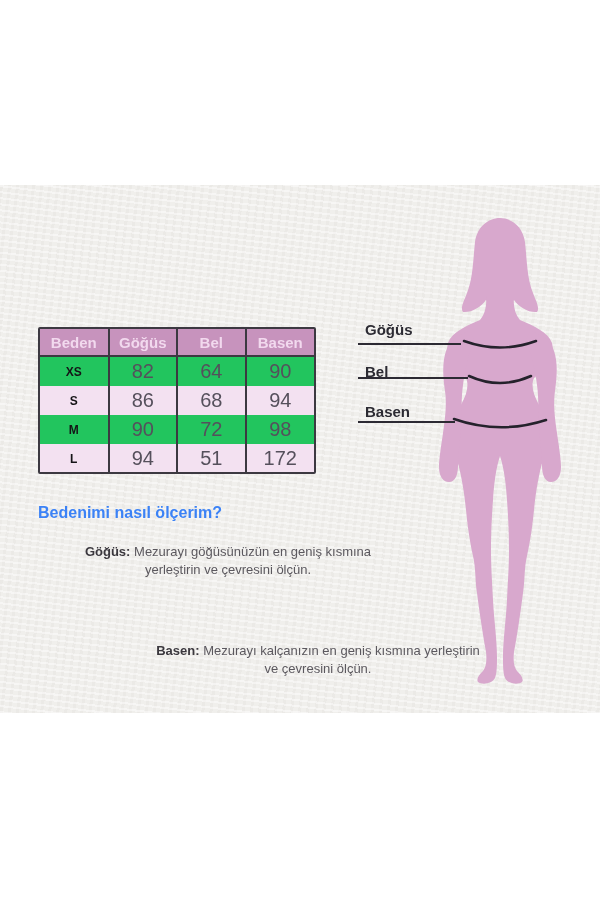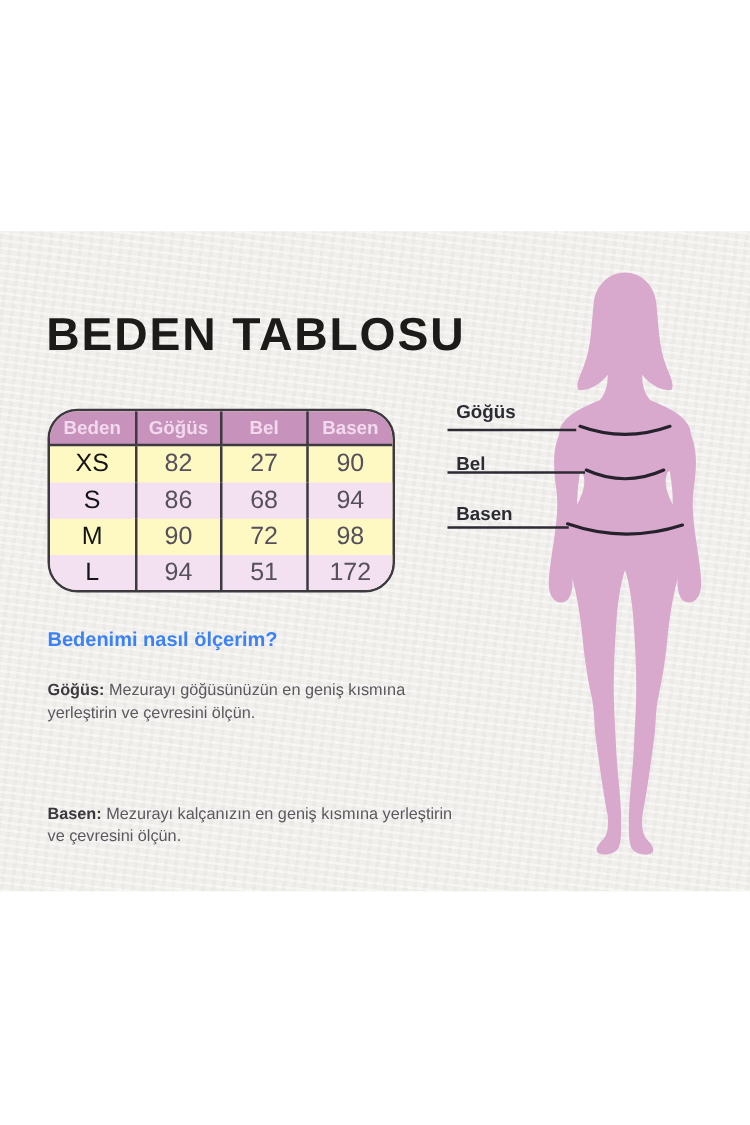--- a/index.html
+++ b/index.html
@@ -14,80 +14,79 @@
       repeating-linear-gradient(97deg, rgba(226,224,220,.35) 0 3px, rgba(255,255,255,0) 3px 8px),
       #f0efec;
   }
   .title{
     position:absolute;left:37px;top:247px;margin:0;
     font-size:37px;font-weight:bold;letter-spacing:1.5px;color:#1c1b19;
   }
   
   .table-wrap{
     position:absolute;left:38px;top:327px;width:274px;height:143px;
-    border:2px solid #3c3941;border-radius:24px;overflow:hidden;background:#fef9c3;
+    border:2px solid #3c3941;border-radius:2px;overflow:hidden;background:#22c55e;
   }
   table.size{width:100%;height:100%;border-collapse:collapse;table-layout:fixed;}
   table.size th{
     background:#c793bd;color:#f2d9ee;font-size:15px;font-weight:bold;
     height:26px;border-bottom:2px solid #3c3941;
   }
   table.size th,table.size td{border-right:2px solid #3c3941;text-align:center;padding:0;}
   table.size th:last-child,table.size td:last-child{border-right:none;}
   table.size td{font-size:20px;color:#55505c;height:29px;}
-  table.size td.size-cell{font-weight:normal;color:#151417;font-size:20px;}
+  table.size td.size-cell{font-weight:bold;color:#151417;font-size:12px;}
   table.size tbody tr:nth-child(even){background:#f3e1f1;}
   
   .fig-label{position:absolute;font-size:15px;font-weight:bold;color:#2c2b33;}
   .leader{position:absolute;height:2px;background:#2c2a33;}
   .lbl-gogus{left:365px;top:321px;}
   .ln-gogus{left:358px;top:343px;width:103px;}
   .lbl-bel{left:365px;top:363px;}
   .ln-bel{left:358px;top:377px;width:110px;}
   .lbl-basen{left:365px;top:403px;}
   .ln-basen{left:358px;top:421px;width:97px;}
   .silhouette{position:absolute;left:420px;top:210px;width:170px;height:478px;}
   
   .how-heading{
     position:absolute;left:38px;top:504px;margin:0;
     font-size:16px;font-weight:bold;color:#3b82f6;
   }
   .para{
     position:absolute;left:38px;margin:0;
-    font-size:13px;line-height:18px;color:#5b585e;white-space:pre-line;
+    font-size:13px;line-height:18px;color:#5b585e;white-space:pre-line;text-align:center;
   }
   .para b{color:#3b383e;}
   .p-gogus{top:543px;width:380px;}
   .p-bel{top:585px;width:560px;}
   .p-basen{top:642px;width:560px;}
 </style>
 </head>
 <body>
 
 <div class="stage">
 
   <div class="paper"></div>
 
-  <h1 class="title">BEDEN TABLOSU</h1>
 
   <div class="table-wrap">
     <table class="size">
       <thead>
         <tr>
           <th>Beden</th>
           <th>Göğüs</th>
           <th>Bel</th>
           <th>Basen</th>
         </tr>
       </thead>
       <tbody>
         <tr>
           <td class="size-cell">XS</td>
           <td>82</td>
-          <td>27</td>
+          <td>64</td>
           <td>90</td>
         </tr>
         <tr>
           <td class="size-cell">S</td>
           <td>86</td>
           <td>68</td>
           <td>94</td>
         </tr>
         <tr>
           <td class="size-cell">M</td>

